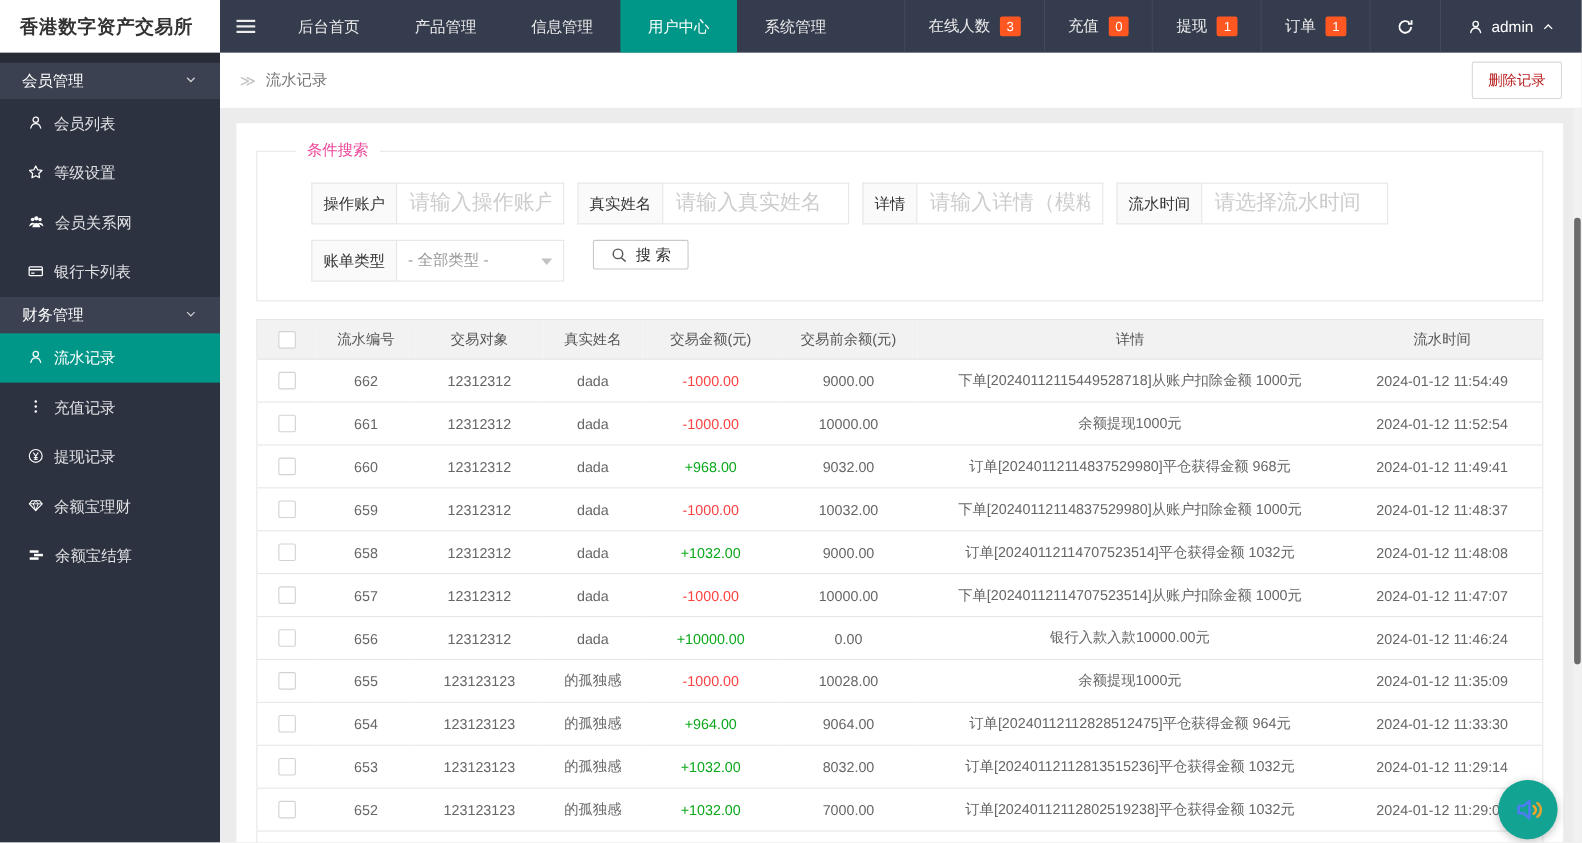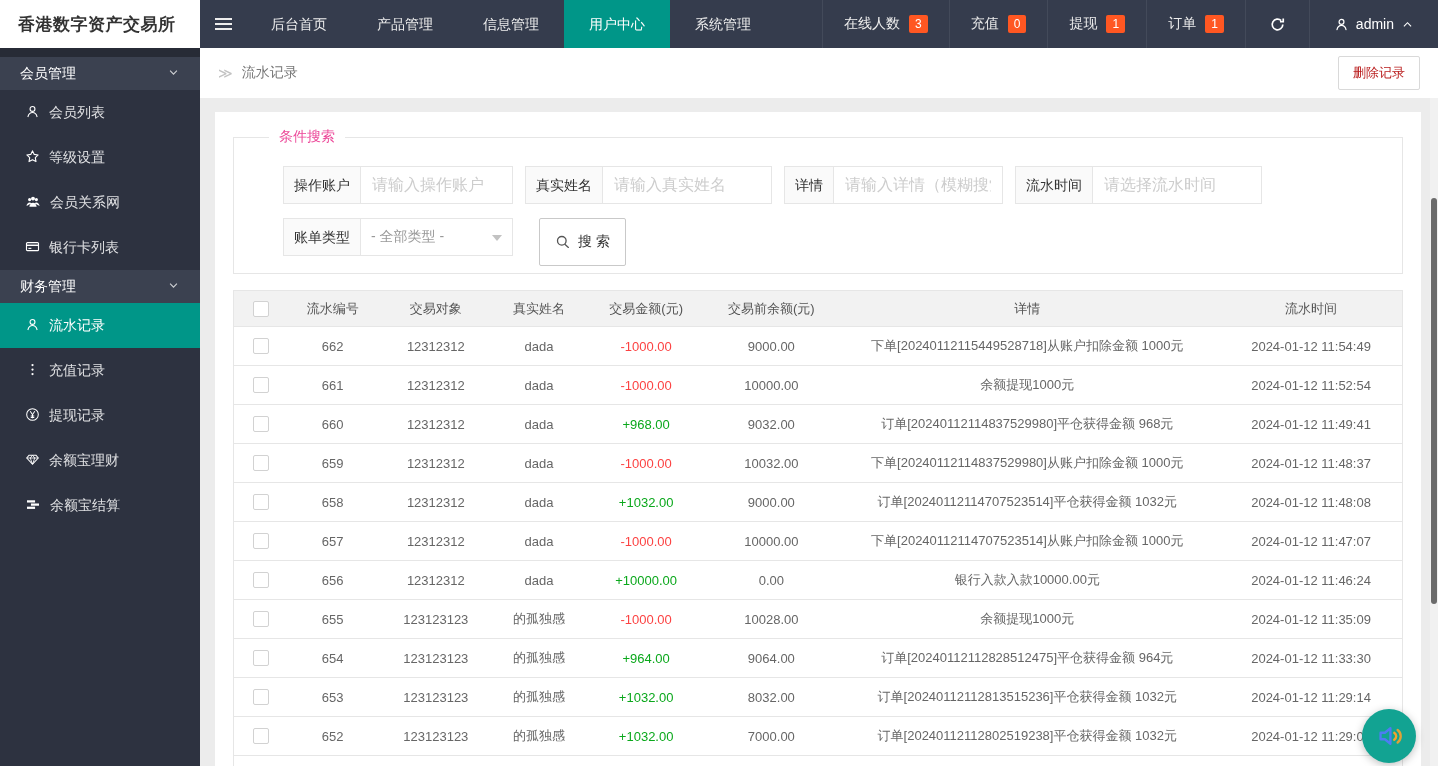--- a/index.html
+++ b/index.html
@@ -39,26 +39,26 @@
   .delete-btn { border:1px solid #D9D9D9; background:#fff; color:#b91c1c; font-size:13px; padding:7px 14px; border-radius:2px; cursor:pointer; }
 
   .card { background:#fff; margin:14px 17px 0 15px; padding:16px 18px 0; flex:1; overflow:hidden; }
 
   
   fieldset.search { border:1px solid #E6E6E6; padding:20px 15px 3px; }
   fieldset.search legend { margin-left:20px; padding:0 10px; font-size:14px; color:#ec4899; }
   .frow { display:flex; flex-wrap:wrap;margin-left:34px; }
   .fgroup { display:inline-flex; height:38px; margin:0 12px 14px 0; }
   .flabel { background:#FAFAFA; border:1px solid #E6E6E6; border-right:none; padding:0 10px; line-height:36px; font-size:14px; color:#333; white-space:nowrap; }
-  .fgroup input { border:1px solid #E6E6E6; width:170px; padding:0 11px; font-size:16px; color:#333; outline:none; }
+  .fgroup input { border:1px solid #E6E6E6; width:170px; padding:0 11px; font-size:19px; color:#333; outline:none; }
   .fgroup input.w-sm { width:153px; }
   .fgroup input::placeholder { color:#CDCDCD; }
   .fselect { border:1px solid #E6E6E6; width:153px; display:flex; align-items:center; padding:0 10px; color:#999; font-size:14px; position:relative; cursor:pointer; background:#fff; }
   .fselect .caret { position:absolute; right:10px; top:16px; width:0; height:0; border:5px solid transparent; border-top:6px solid #C2C2C2; }
-  .search-btn { height:48px; border:1px solid #C9C9C9; background:#fff; border-radius:2px; display:inline-flex; align-items:center; gap:7px; padding:0 15px; font-size:14px; color:#333; cursor:pointer; margin-left:14px; }
+  .search-btn { height:27px; border:1px solid #C9C9C9; background:#fff; border-radius:2px; display:inline-flex; align-items:center; gap:7px; padding:0 15px; font-size:14px; color:#333; cursor:pointer; margin-left:14px; }
 
   
   table.flow { width:100%; border-collapse:collapse; table-layout:fixed; margin-top:16px; font-size:13px; color:#666; border:1px solid #E6E6E6; }
   table.flow th { background:#F2F2F2; height:36px; font-weight:400; color:#555; border-bottom:1px solid #E6E6E6; white-space:nowrap; }
   table.flow td { height:39px; text-align:center; border-top:1px solid #E6E6E6; padding:0 4px; overflow:hidden; white-space:nowrap; }
   table.flow tr td:first-child, table.flow th:first-child { border-right:none; }
   .cbx { display:inline-block; width:16px; height:16px; border:1px solid #D2D2D2; border-radius:2px; background:#fff; vertical-align:middle; cursor:pointer; }
   .neg { color:#FC4242; }
   .pos { color:#0BA81C; }
 

